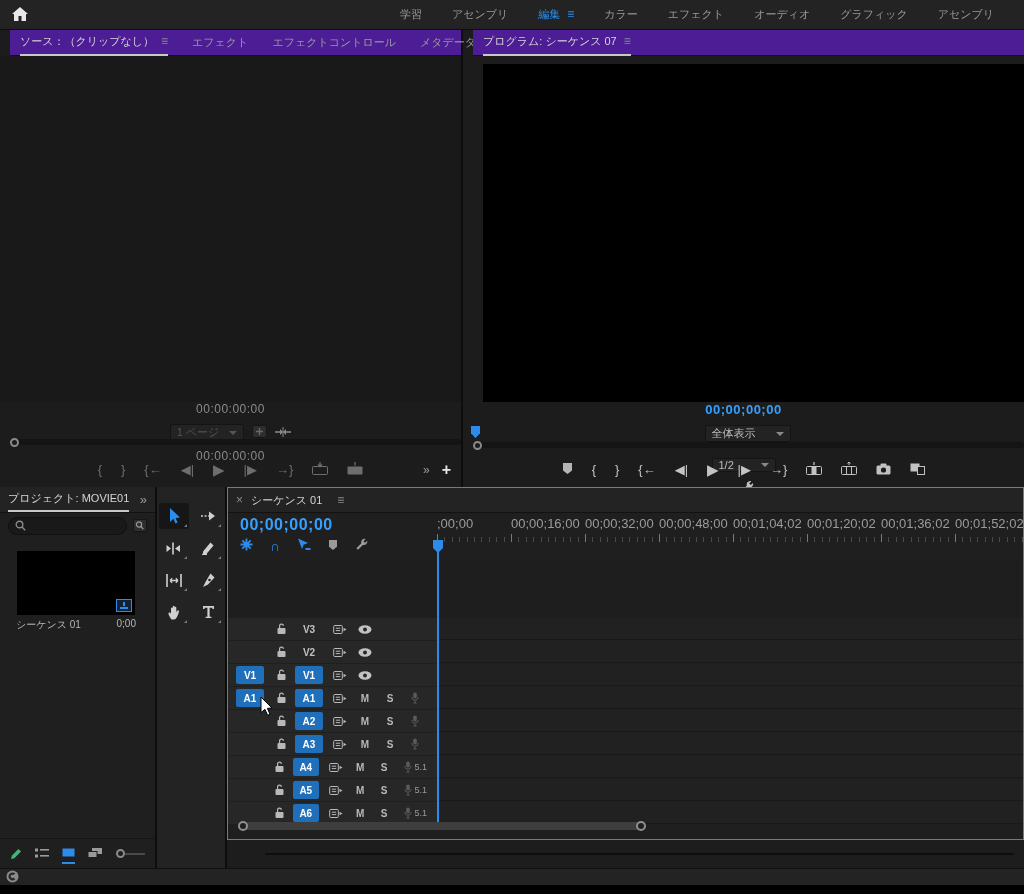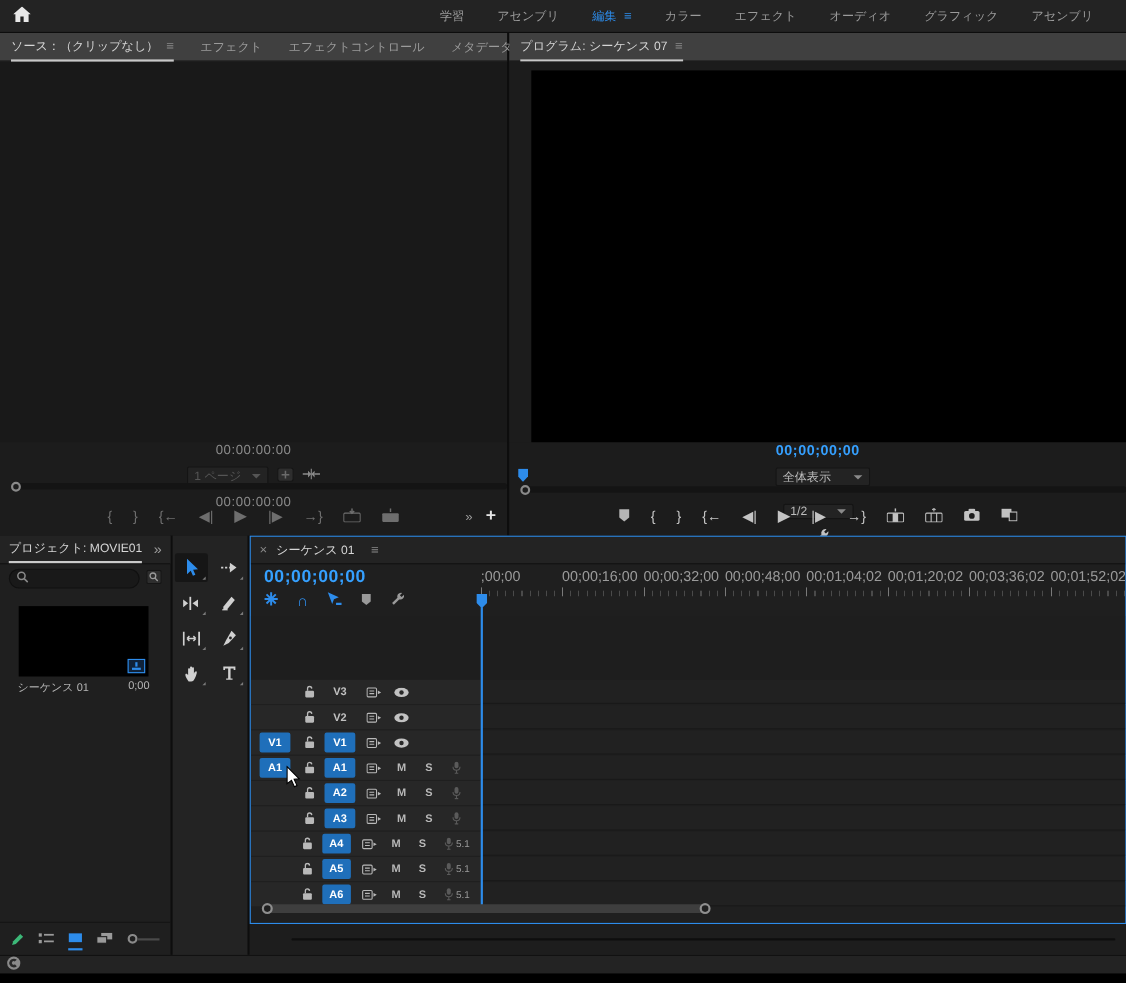--- a/index.html
+++ b/index.html
@@ -12,21 +12,21 @@
   .wstabs { margin-left:360px; display:flex; align-items:center; gap:30px; }
   .wtab { color:#9b9b9b; cursor:default; white-space:nowrap; }
   .wtab.active { color:#2d8ceb; }
   .menu-glyph { font-size:12px; color:#8a8a8a; margin-left:7px; }
   .menu-glyph.accent { color:#2d8ceb; }
 
   
   .monitors { display:flex; height:457px; }
   .srcpanel { width:463px; border-right:2px solid #0d0d0d; display:flex; flex-direction:column; background:#1c1c1c; }
   .progpanel { flex:1; display:flex; flex-direction:column; background:#1c1c1c; }
-  .ptabs { height:26px; background:#404040; display:flex; align-items:center; padding:0 10px; gap:24px; border-bottom:1px solid #121212; position:relative; }
+  .ptabs { height:26px; background:#4c1d95; display:flex; align-items:center; padding:0 10px; gap:24px; border-bottom:1px solid #121212; position:relative;margin-left:10px; }
   .ptab { color:#9b9b9b; white-space:nowrap; }
   .ptab.active { color:#d6d6d6; position:relative; padding-bottom:2px; }
   .ptab.active::after { content:""; position:absolute; left:0; right:0; bottom:-5px; height:2px; background:#c8c8c8; }
   .ptab-sep { width:1px; height:14px; background:#3a3a3a; }
   .overflowg { color:#9b9b9b; font-size:13px; margin-left:auto; }
   .viewer { flex:1; background:#191919; }
   .pviewer { flex:1; position:relative; background:#1c1c1c; }
   .videoarea { position:absolute; left:20px; right:0; top:8px; bottom:0; background:#000; }
   .tcrow { height:24px; display:flex; align-items:center; padding:0 12px; gap:8px;flex-direction:column; }
   .tc { font-size:12px; letter-spacing:.5px; }
@@ -459,21 +459,21 @@
         </div>
 
         <div class="tl-ruler">
           <div class="rlabels">
             <span>;00;00</span>
               <span>00;00;16;00</span>
               <span>00;00;32;00</span>
               <span>00;00;48;00</span>
               <span>00;01;04;02</span>
               <span>00;01;20;02</span>
-              <span>00;03;36;02</span>
+              <span>00;01;36;02</span>
               <span>00;01;52;02</span>
           </div>
           <div class="rticks"></div>
         </div>
 
         <div class="tl-gap"></div>
 
         <div class="tl-tracks">
 
           <div class="trow">

